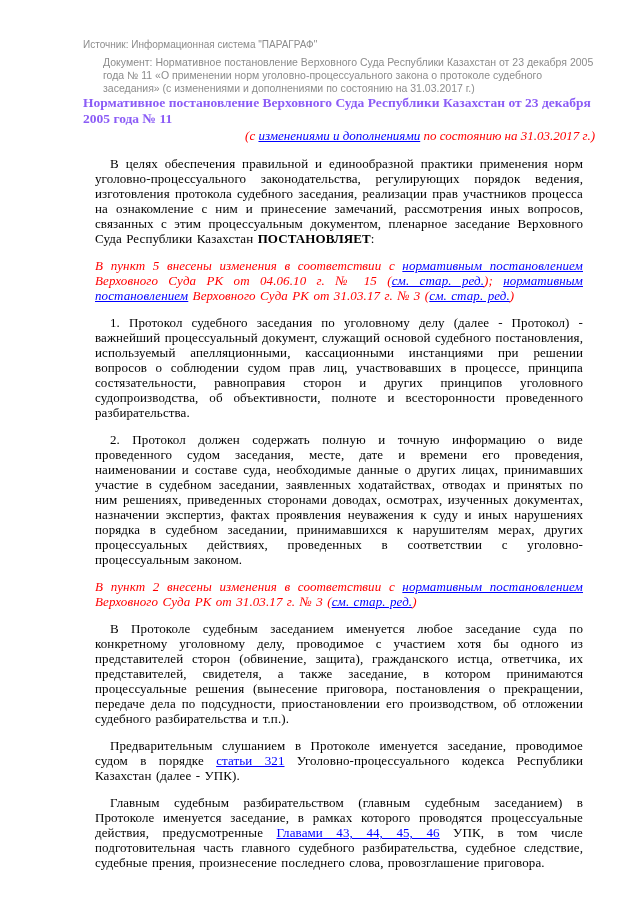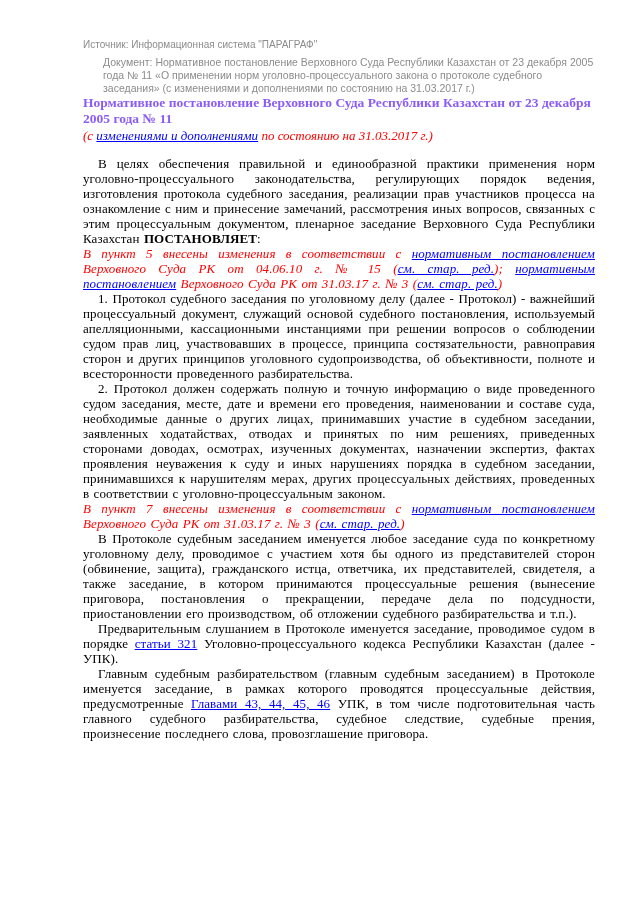--- a/index.html
+++ b/index.html
@@ -38,33 +38,33 @@
     font-weight: bold;
     font-size: 13.5px;
     line-height: 15.5px;
     color: #8b5cf6;
   }
   .subtitle {
     color: #ff0000;
     font-style: italic;
     font-size: 13px;
     line-height: 15px;
-    text-align: left;
+    text-align: right;
     margin-top: 2px;
   }
   .doc-body {
     margin-top: 13px;
     font-size: 13px;
     line-height: 15px;
     text-align: justify;
     word-spacing: 1px;
     letter-spacing: 0.1px;
   }
   .para {
-    margin: 0;
+    margin: 12px;
     padding: 0;
   }
   .p-indent {
     text-indent: 15px;
   }
   .amendment {
     color: #ff0000;
     font-style: italic;
     text-indent: 0;
   }
@@ -89,18 +89,18 @@
     <div>Нормативное постановление Верховного Суда Республики Казахстан от 23 декабря 2005 года № 11</div>
   </div>
 
   <div class="subtitle"><span>(с </span><a class="lnk">изменениями и дополнениями</a><span> по состоянию на 31.03.2017 г.)</span></div>
 
   <div class="doc-body">
       <p class="para p-indent"><span>В целях обеспечения правильной и единообразной практики применения норм уголовно-процессуального законодательства, регулирующих порядок ведения, изготовления протокола судебного заседания, реализации прав участников процесса на ознакомление с ним и принесение замечаний, рассмотрения иных вопросов, связанных с этим процессуальным документом, пленарное заседание Верховного Суда Республики Казахстан </span><b>ПОСТАНОВЛЯЕТ</b><span>:</span></p>
       <p class="para amendment"><span>В пункт 5 внесены изменения в соответствии с </span><a class="lnk">нормативным постановлением</a><span> Верховного Суда РК от 04.06.10 г. № 15 (</span><a class="lnk">см. стар. ред.</a><span>); </span><a class="lnk">нормативным постановлением</a><span> Верховного Суда РК от 31.03.17 г. № 3 (</span><a class="lnk">см. стар. ред.</a><span>)</span></p>
       <p class="para p-indent"><span>1. Протокол судебного заседания по уголовному делу (далее - Протокол) - важнейший процессуальный документ, служащий основой судебного постановления, используемый апелляционными, кассационными инстанциями при решении вопросов о соблюдении судом прав лиц, участвовавших в процессе, принципа состязательности, равноправия сторон и других принципов уголовного судопроизводства, об объективности, полноте и всесторонности проведенного разбирательства.</span></p>
       <p class="para p-indent"><span>2. Протокол должен содержать полную и точную информацию о виде проведенного судом заседания, месте, дате и времени его проведения, наименовании и составе суда, необходимые данные о других лицах, принимавших участие в судебном заседании, заявленных ходатайствах, отводах и принятых по ним решениях, приведенных сторонами доводах, осмотрах, изученных документах, назначении экспертиз, фактах проявления неуважения к суду и иных нарушениях порядка в судебном заседании, принимавшихся к нарушителям мерах, других процессуальных действиях, проведенных в соответствии с уголовно-процессуальным законом.</span></p>
-      <p class="para amendment"><span>В пункт 7 внесены изменения в соответствии с </span><a class="lnk">нормативным постановлением</a><span> Верховного Суда РК от 31.03.17 г. № 3 (</span><a class="lnk">см. стар. ред.</a><span>)</span></p>
+      <p class="para amendment"><span>В пункт 2 внесены изменения в соответствии с </span><a class="lnk">нормативным постановлением</a><span> Верховного Суда РК от 31.03.17 г. № 3 (</span><a class="lnk">см. стар. ред.</a><span>)</span></p>
       <p class="para p-indent"><span>В Протоколе судебным заседанием именуется любое заседание суда по конкретному уголовному делу, проводимое с участием хотя бы одного из представителей сторон (обвинение, защита), гражданского истца, ответчика, их представителей, свидетеля, а также заседание, в котором принимаются процессуальные решения (вынесение приговора, постановления о прекращении, передаче дела по подсудности, приостановлении его производством, об отложении судебного разбирательства и т.п.).</span></p>
       <p class="para p-indent"><span>Предварительным слушанием в Протоколе именуется заседание, проводимое судом в порядке </span><a class="lnk">статьи 321</a><span> Уголовно-процессуального кодекса Республики Казахстан (далее - УПК).</span></p>
       <p class="para p-indent"><span>Главным судебным разбирательством (главным судебным заседанием) в Протоколе именуется заседание, в рамках которого проводятся процессуальные действия, предусмотренные </span><a class="lnk">Главами 43, 44, 45, 46</a><span> УПК, в том числе подготовительная часть главного судебного разбирательства, судебное следствие, судебные прения, произнесение последнего слова, провозглашение приговора.</span></p>
     </div>
 </div>
 
 </body></html>

